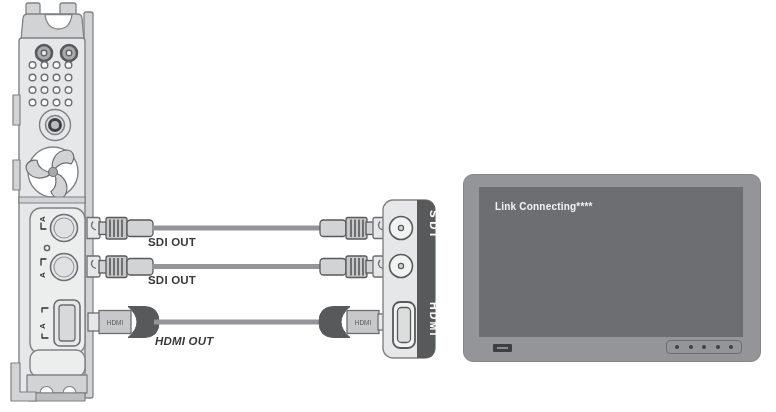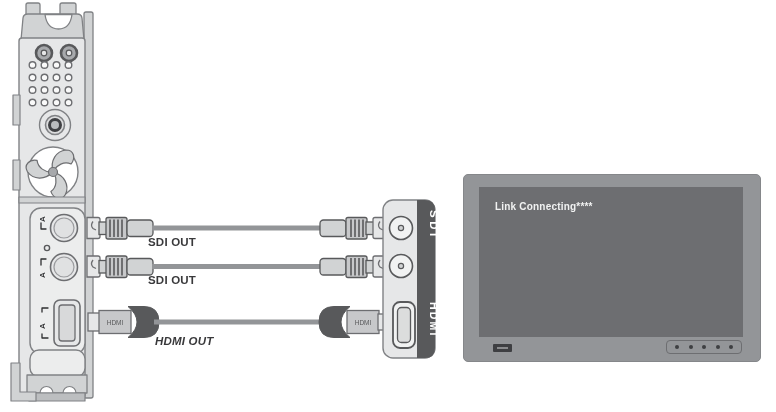--- a/index.html
+++ b/index.html
@@ -10,21 +10,21 @@
   #diagram-svg{position:absolute;left:0;top:0;}
   .port-label{
     position:absolute;font-size:11.5px;font-weight:bold;color:#39393b;
     letter-spacing:0.2px;white-space:nowrap;
   }
   #sdi-label-1{left:148px;top:236px;}
   #sdi-label-2{left:148px;top:274px;}
   #hdmi-label{left:155px;top:335px;font-style:italic;}
   .monitor{
     position:absolute;left:463px;top:174px;width:298px;height:188px;
-    background:#939598;border:1.5px solid #85878a;border-radius:5px;box-sizing:border-box;
+    background:#939598;border:1.5px solid #85878a;border-radius:10px;box-sizing:border-box;
   }
   .monitor-screen{
     position:absolute;left:15px;top:12px;width:264px;height:150px;background:#6d6e71;
   }
   .monitor-status{
     position:absolute;left:16px;top:14px;font-size:10px;font-weight:bold;
     color:#f1f2f2;letter-spacing:0.2px;white-space:nowrap;
   }
   .monitor-logo{
     position:absolute;left:29px;bottom:9px;width:19px;height:8px;

